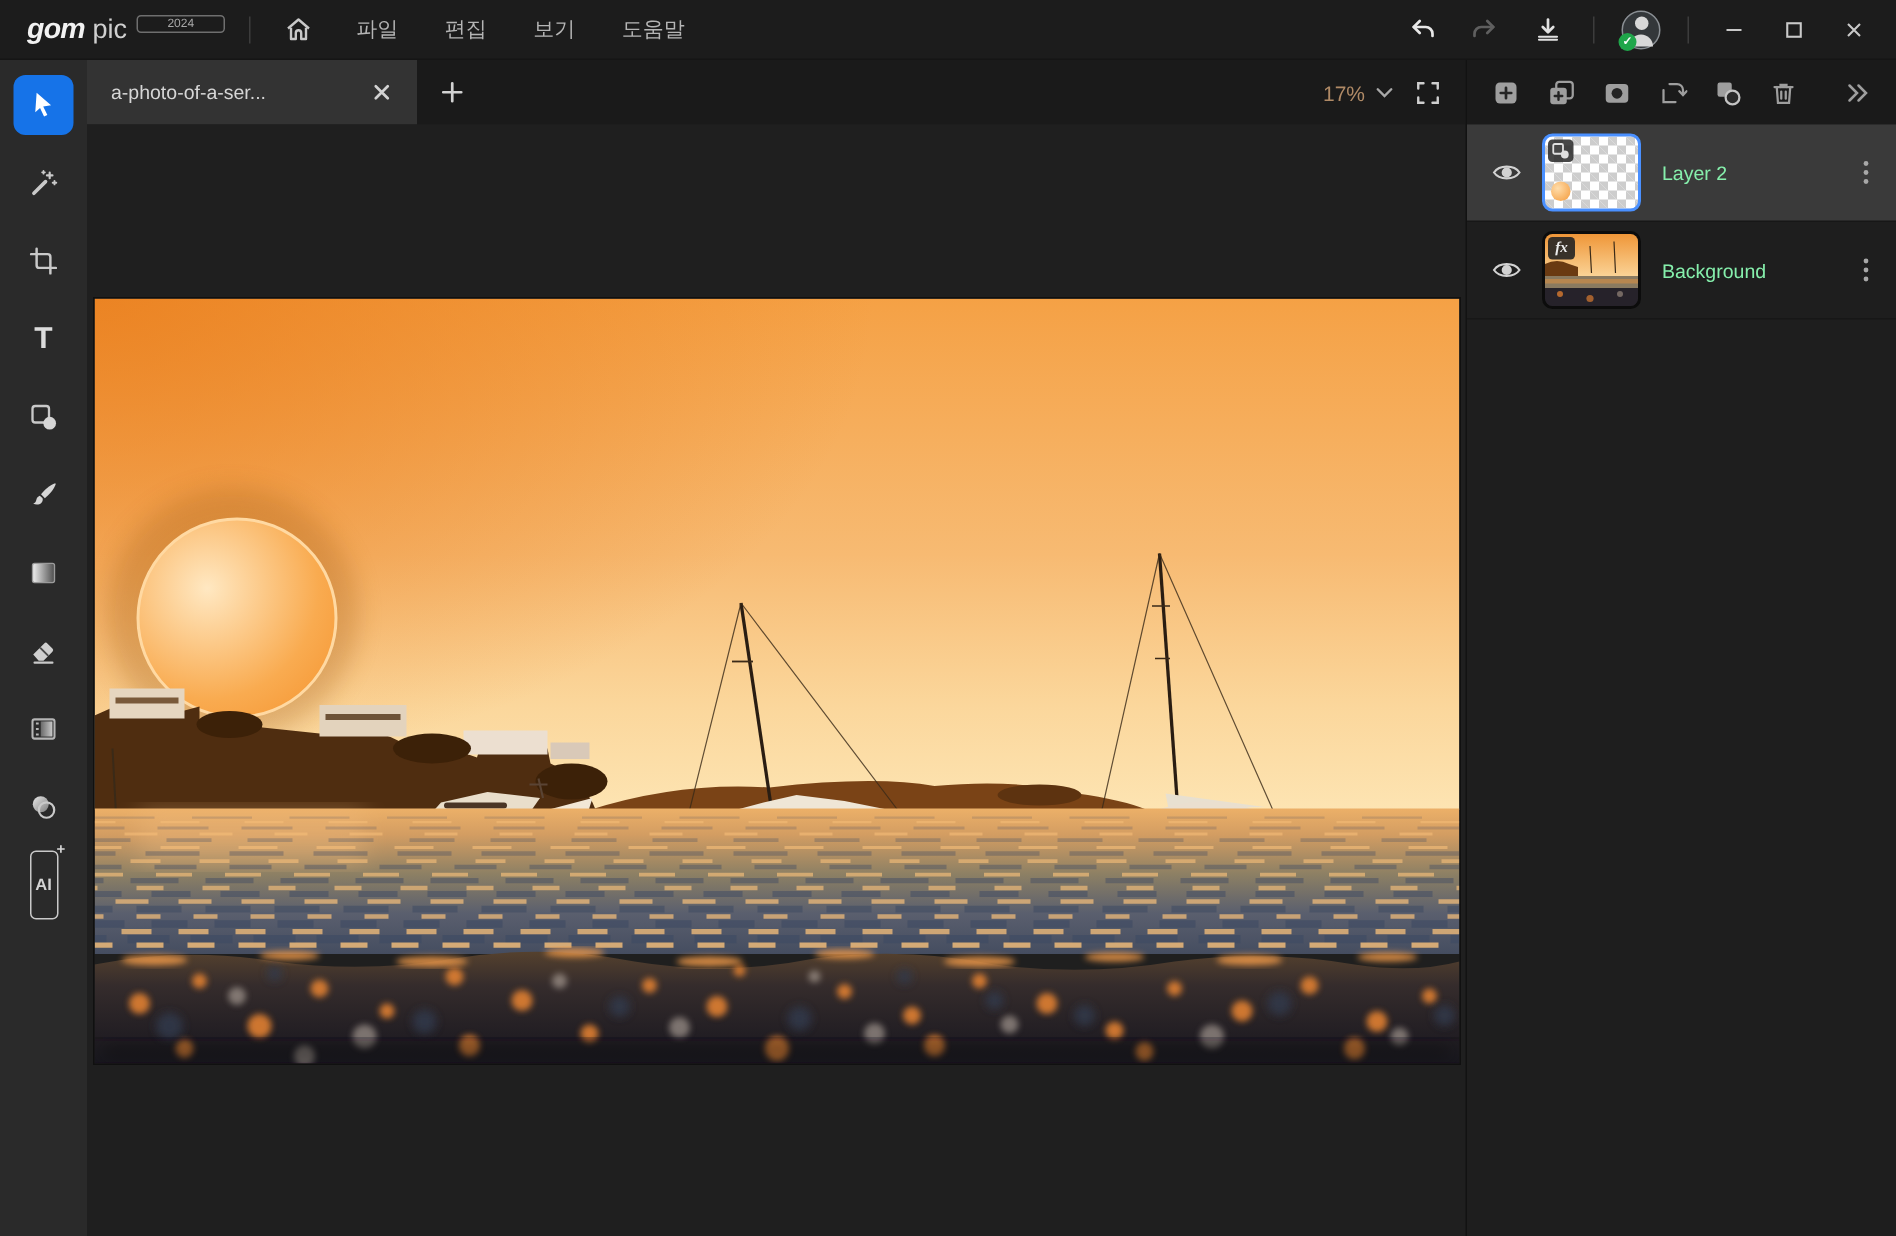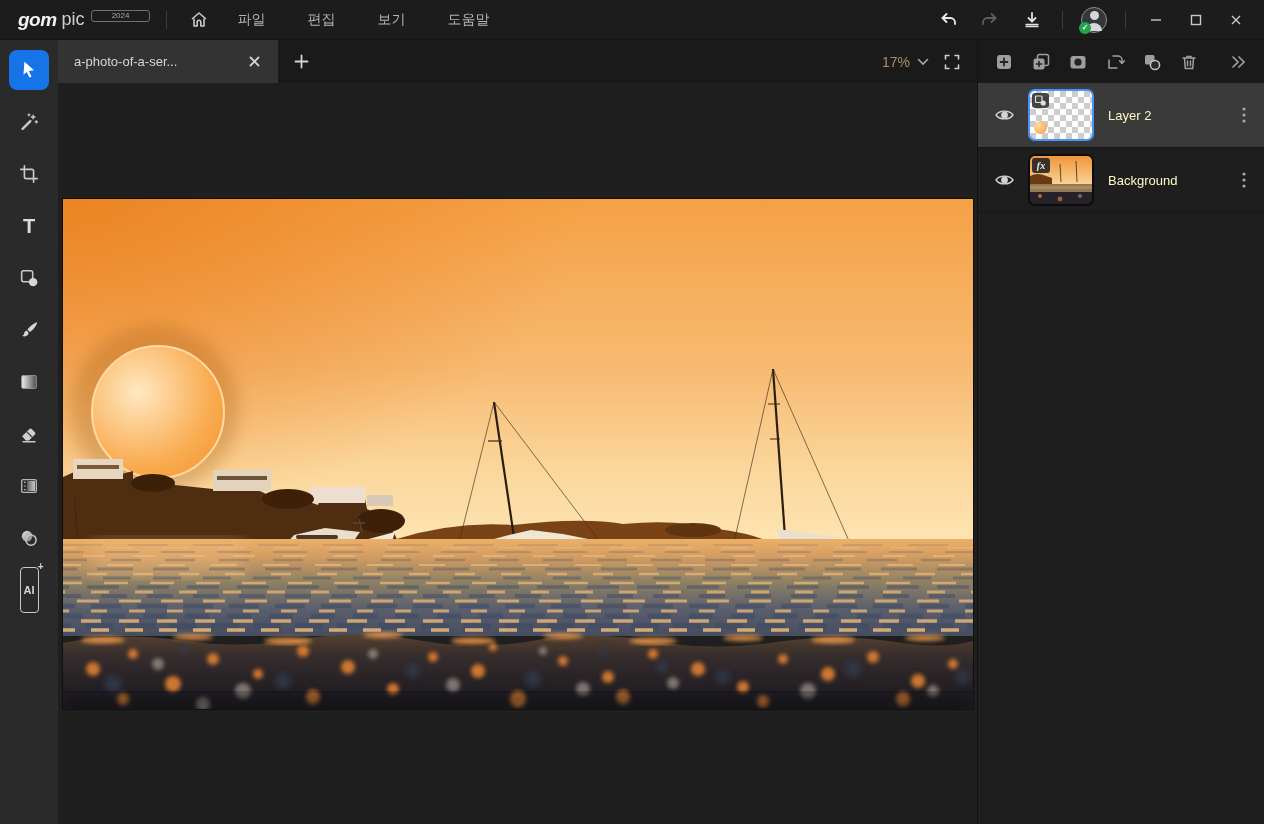--- a/index.html
+++ b/index.html
@@ -11,21 +11,21 @@
   .titlebar { height:40px; background:#1c1c1c; display:flex; align-items:center;
               padding:0 0 0 18px; flex:0 0 40px; border-bottom:1px solid #151515; }
   .brand { display:flex; align-items:flex-start; gap:2px; user-select:none; }
   .brand .gom { font-weight:800; font-style:italic; font-size:19px; color:#f2f2f2; letter-spacing:-0.5px; }
   .brand .pic { font-weight:300; font-size:18px; color:#cfcfcf; margin-left:3px; }
   .brand .badge { font-size:8px; color:#a8a8a8; border:1px solid #6f6f6f; border-radius:3px;
                   padding:0 20px; margin-left:4px; margin-top:1px; line-height:10px; }
   .tb-sep { width:1px; height:18px; background:#3c3c3c; margin:0 16px; }
   .tb-btn { background:none; border:none; cursor:pointer; display:flex; align-items:center;
             justify-content:center; width:32px; height:32px; }
-  .menu { display:flex; gap:42px; margin-left:22px; }
+  .menu { display:flex; gap:31px; margin-left:22px; }
   .menu button { background:none; border:none; color:#b5b5b5; font-size:14px; cursor:pointer;
                  font-family:"Liberation Sans", sans-serif; }
   .tb-right { margin-left:auto; display:flex; align-items:center; gap:10px; padding-right:12px; }
   .winctl { display:flex; align-items:center; gap:8px; }
   .avatar { position:relative; width:26px; height:26px; border-radius:50%; background:#33373a;
             border:1px solid #8a8f94; display:flex; align-items:center; justify-content:center; }
   .avatar .head { width:9px; height:9px; border-radius:50%; background:#d8d8d8; margin-top:-8px; }
   .avatar .body { position:absolute; bottom:1px; left:4px; width:16px; height:8px;
                   border-radius:8px 8px 0 0; background:#d8d8d8; }
   .avatar .check { position:absolute; left:-3px; bottom:-2px; width:12px; height:12px; border-radius:50%;
@@ -90,21 +90,21 @@
       linear-gradient(45deg,#cdcdcd 25%,transparent 25%,transparent 75%,#cdcdcd 75%);
     background-size:12px 12px; background-position:0 0,6px 6px; }
   .thumb-badge { position:absolute; top:2px; left:2px; width:17px; height:15px; border-radius:3px;
                  background:rgba(45,45,45,.88); display:flex; align-items:center; justify-content:center; }
   .fx-badge { position:absolute; top:2px; left:2px; width:18px; height:15px; border-radius:3px;
               background:rgba(35,35,35,.9); color:#ececec; font-size:10px; font-style:italic;
               font-family:"Liberation Serif", serif; display:flex; align-items:center;
               justify-content:center; font-weight:bold; }
   .orange-dot { position:absolute; left:4px; bottom:5px; width:13px; height:13px; border-radius:50%;
                 background:radial-gradient(circle at 35% 35%, #ffddab, #f49a3a); }
-  .layer-name { color:#fef9c3; font-size:13px; flex:1; margin-left:4px; }
+  .layer-name { color:#86efac; font-size:13px; flex:1; margin-left:4px; }
   .row-menu { background:none; border:none; cursor:pointer; width:20px; height:28px; display:flex;
               align-items:center; justify-content:center; }
 </style>
 </head>
 <body>
 
 <div class="window">
 
   <header class="titlebar">
     <div class="brand">

